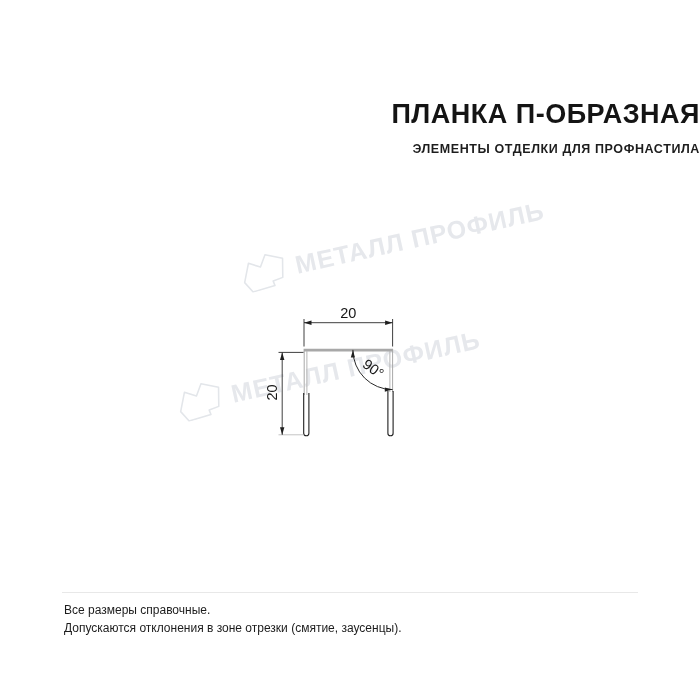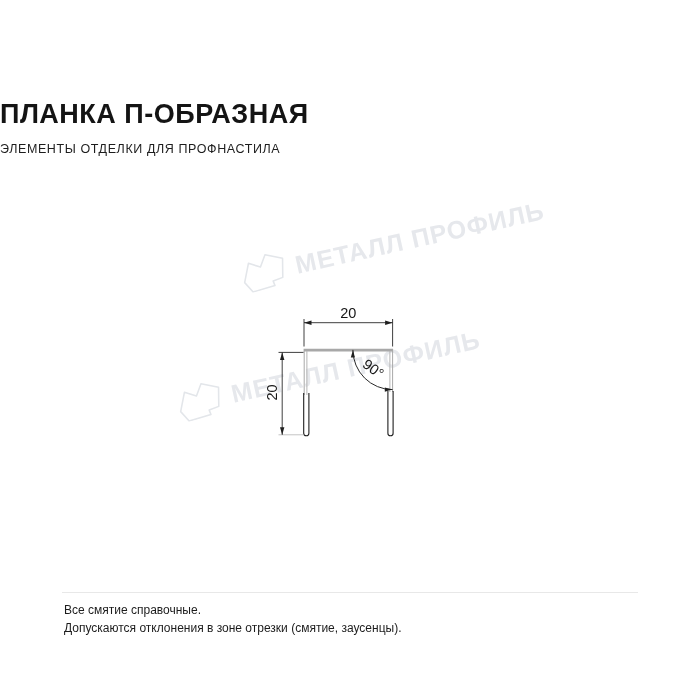--- a/index.html
+++ b/index.html
@@ -1,23 +1,23 @@
 <!DOCTYPE html>
 <html><head>
 <meta charset="utf-8">
 <style>
   html,body{margin:0;padding:0;background:#ffffff;}
   .page{position:relative;width:700px;height:700px;background:#ffffff;overflow:hidden;
         font-family:"Liberation Sans", sans-serif;}
 
   
-  .header{position:absolute;top:101px;left:0;width:700px;text-align:left;}
+  .header{position:absolute;top:101px;left:0;width:700px;text-align:right;}
   .title-line{margin:0;font-size:27px;line-height:27px;font-weight:bold;
               letter-spacing:0.5px;color:#141414;}
-  .subtitle{margin-top:14px;font-size:12.5px;font-weight:normal;letter-spacing:0.6px;
+  .subtitle{margin-top:14px;font-size:12.5px;font-weight:bold;letter-spacing:0.6px;
             color:#1d1d1d;}
 
   
   .watermark{position:absolute;display:flex;align-items:center;gap:9px;
              transform:rotate(-12.5deg);transform-origin:left center;
              white-space:nowrap;pointer-events:none;}
   .wm1{left:241px;top:259px;}
   .wm2{left:177px;top:388px;}
   .wm-text{font-size:25px;font-weight:bold;letter-spacing:1px;color:#e6e8ec;}
 
@@ -94,17 +94,17 @@
     <g>
       <path d="M 352.9 349.9 A 39.7 39.7 0 0 0 392.6 389.6" fill="none" stroke="#2a2a2a" stroke-width="1"></path>
       <polygon points="352.9,350.2 350.8,357.4 355,357.4" fill="#1f1f1f"></polygon>
       <polygon points="392,389.6 384.8,387.5 384.8,391.7" fill="#1f1f1f"></polygon>
       <text class="dim-text" x="372.5" y="369.5" text-anchor="middle" dominant-baseline="middle" transform="rotate(36 372.5 369.5)">90°</text>
     </g>
   </svg>
 
   <div class="divider"></div>
   <div class="footer">
-    <p>Все смятие справочные.</p>
+    <p>Все размеры справочные.</p>
     <p>Допускаются отклонения в зоне отрезки (смятие, заусенцы).</p>
   </div>
 
 </div>
 
 </body></html>

